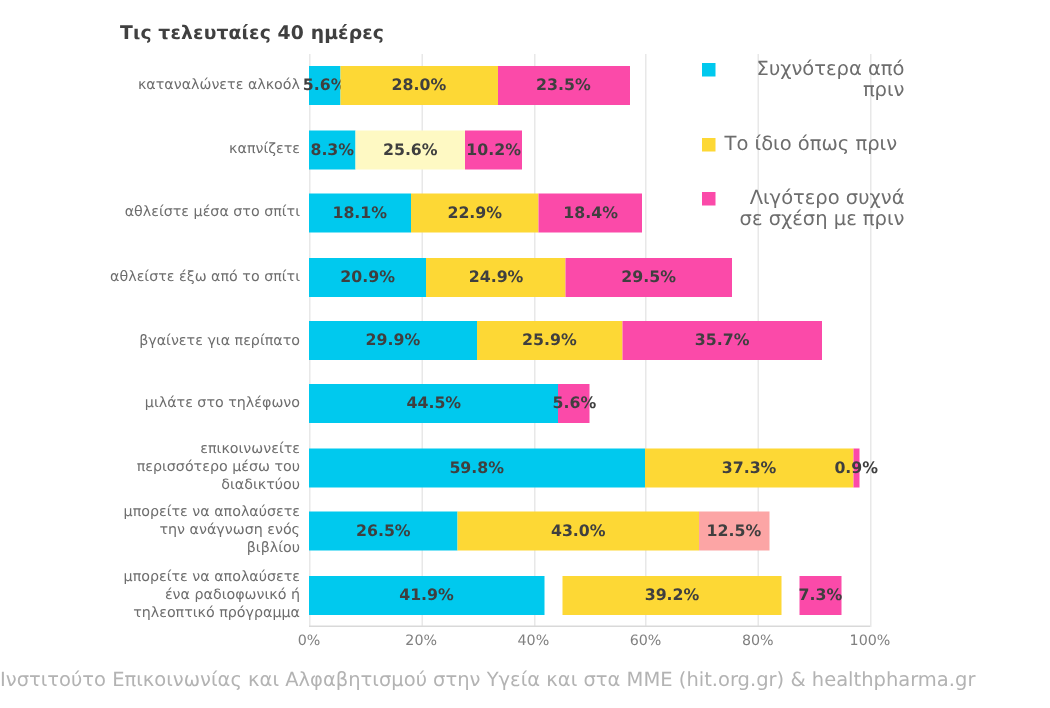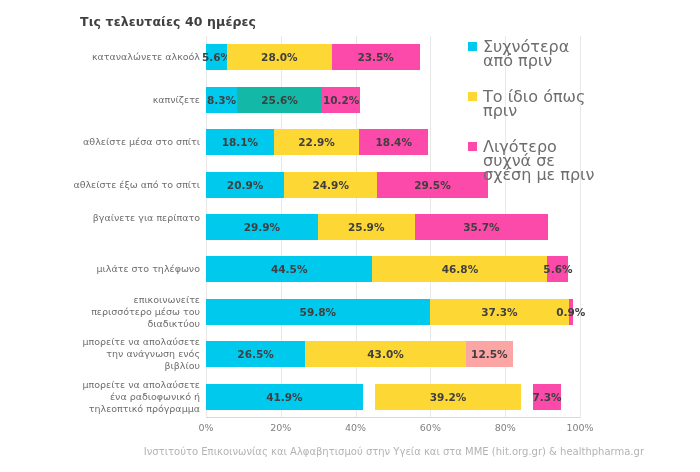--- a/index.html
+++ b/index.html
@@ -131,33 +131,34 @@
     margin-bottom: 22px;
   }
   .legend-swatch {
     width: 9px;
     height: 9px;
     margin-top: 2px;
     margin-right: 6px;
     flex: 0 0 auto;
   }
   .legend-text {
-    font-size: 16px;
+    font-size: 13px;
     line-height: 14px;
     color: #6d6d6d;
     max-width: 120px;
+    text-align: right;
   }
   
   .footer-note {
     position: absolute;
     left: 0;
     top: 446px;
     width: 644px;
     text-align: right;
-    font-size: 10px;
+    font-size: 13px;
     color: #b3b3b3;
     white-space: nowrap;
   }
 </style>
 </head>
 <body>
 
 <div id="chart-root">
 
   <div class="chart-title">Τις τελευταίες 40 ημέρες</div>
@@ -168,21 +169,21 @@
       </div>
       <div class="ylabel-item" style="top: 42.4444px; height: 42.4444px;">
         <span>καπνίζετε</span>
       </div>
       <div class="ylabel-item" style="top: 84.8889px; height: 42.4444px;">
         <span>αθλείστε μέσα στο σπίτι</span>
       </div>
       <div class="ylabel-item" style="top: 127.333px; height: 42.4444px;">
         <span>αθλείστε έξω από το σπίτι</span>
       </div>
-      <div class="ylabel-item" style="top: 161px; height: 42.4444px;">
+      <div class="ylabel-item" style="top: 171px; height: 42.4444px;">
         <span>βγαίνετε για περίπατο</span>
       </div>
       <div class="ylabel-item" style="top: 254.667px; height: 42.4444px;">
         <span>επικοινωνείτε περισσότερο μέσω του διαδικτύου</span>
       </div>
       <div class="ylabel-item" style="top: 212.222px; height: 42.4444px;">
         <span>μιλάτε στο τηλέφωνο</span>
       </div>
       <div class="ylabel-item" style="top: 297.111px; height: 42.4444px;">
         <span>μπορείτε να απολαύσετε την ανάγνωση ενός βιβλίου</span>
@@ -210,21 +211,21 @@
           <span>28.0%</span>
         </div>
         <div class="seg magenta" style="width: 87.89px; background: rgb(251, 74, 169);">
           <span>23.5%</span>
         </div>
       </div>
       <div class="bar-row" style="top: 50.6667px; height: 26px; align-items: center;">
         <div class="seg cyan" style="width: 31.042px; background: rgb(0, 201, 238);">
           <span class="seg-label-outside">8.3%</span>
         </div>
-        <div class="seg yellow" style="width: 85px; background: #14b8a6;">
+        <div class="seg yellow" style="width: 73px; background: #fef9c3;">
           <span>25.6%</span>
         </div>
         <div class="seg magenta" style="width: 38.148px; background: rgb(251, 74, 169);">
           <span>10.2%</span>
         </div>
       </div>
       <div class="bar-row" style="top: 93.1111px; height: 26px;">
         <div class="seg cyan" style="width: 67.694px; background: rgb(0, 201, 238);">
           <span>18.1%</span>
         </div>
@@ -253,23 +254,20 @@
         <div class="seg yellow" style="width: 96.866px; background: rgb(253, 216, 53);">
           <span>25.9%</span>
         </div>
         <div class="seg magenta" style="width: 133.518px; background: rgb(251, 74, 169);">
           <span>35.7%</span>
         </div>
       </div>
       <div class="bar-row" style="top: 220.444px; height: 26px;">
         <div class="seg cyan" style="width: 166.43px; background: rgb(0, 201, 238);">
           <span>44.5%</span>
-        </div>
-        <div class="seg yellow" style="width: 175.032px; background: rgb(253, 216, 53);">
-          <span>46.8%</span>
         </div>
         <div class="seg magenta" style="width: 20.944px; background: rgb(251, 74, 169);">
           <span class="seg-label-outside">5.6%</span>
         </div>
       </div>
       <div class="bar-row" style="top: 262.889px; height: 26px;">
         <div class="seg cyan" style="width: 223.652px; background: rgb(0, 201, 238);">
           <span>59.8%</span>
         </div>
         <div class="seg yellow" style="width: 139.502px; background: rgb(253, 216, 53);">

